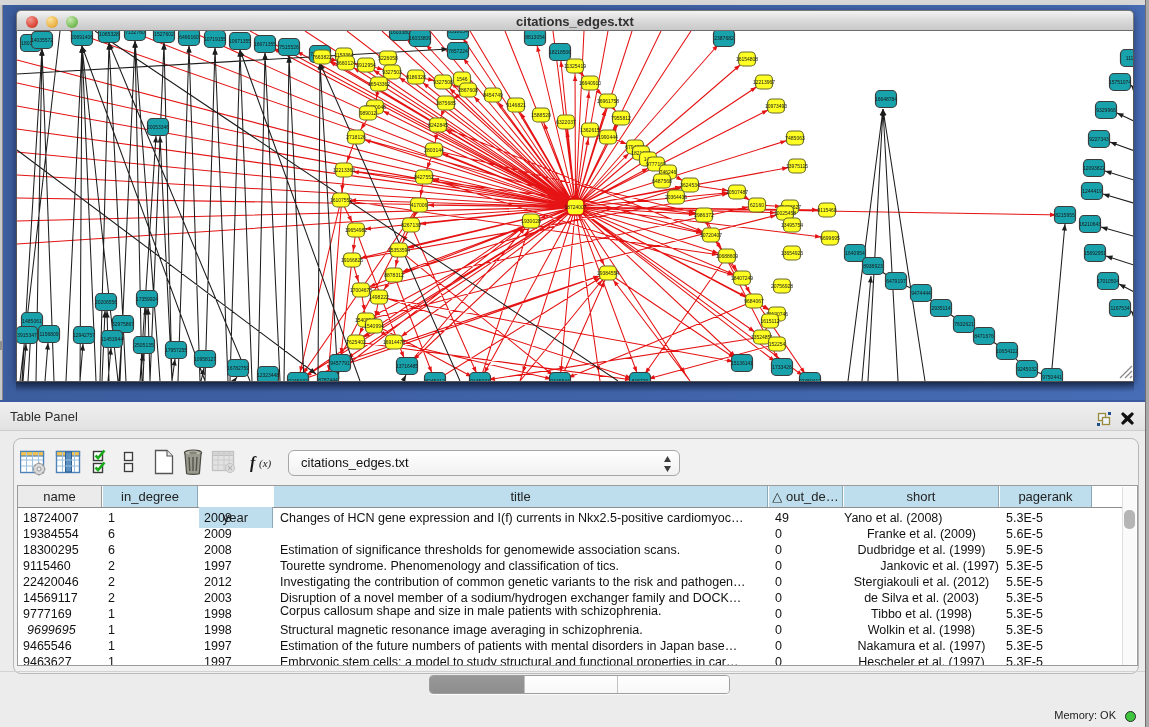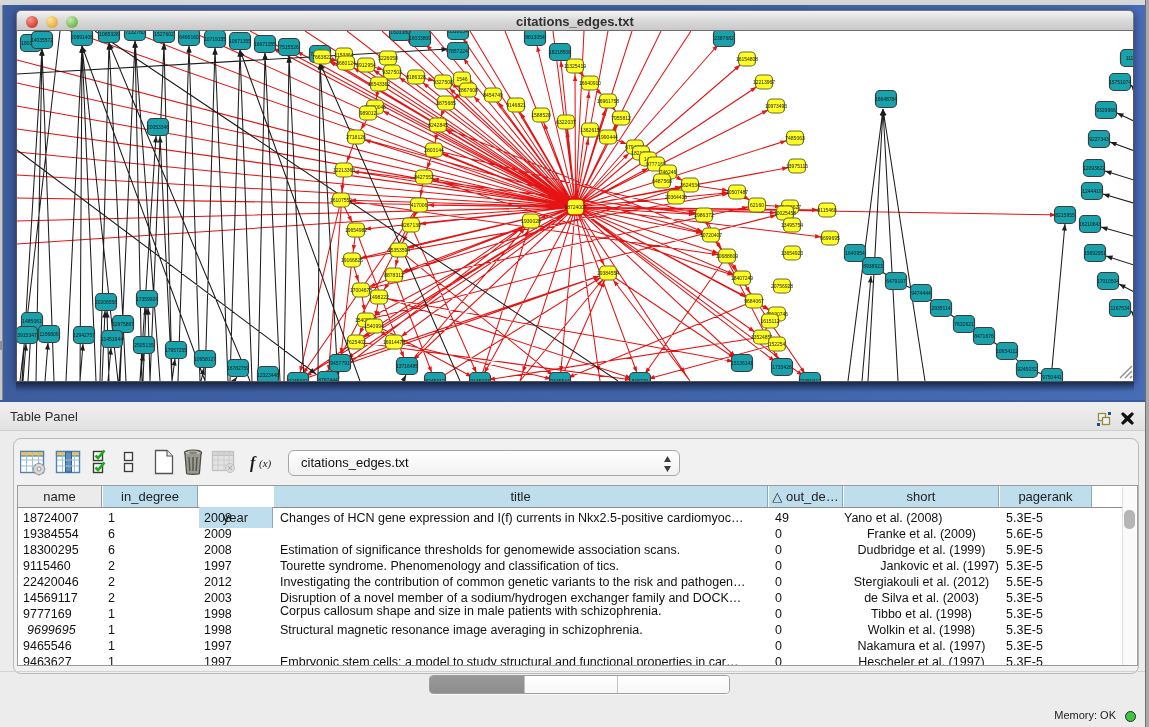--- a/index.html
+++ b/index.html
@@ -721,20 +721,21 @@
 <div class="trow" style="left:9px;top:137px;font-style:italic;">9699695</div>
 <div class="trow" style="left:90px;top:137px;">1</div>
 <div class="trow" style="left:186px;top:137px;">1998</div>
 <div class="trow" style="left:262px;top:137px;width:490px;overflow:hidden;">Structural magnetic resonance image averaging in schizophrenia.</div>
 <div class="trow" style="left:757px;top:137px;">0</div>
 <div class="trow" style="left:826px;top:137px;width:155px;text-align:center;">Wolkin et al. (1998)</div>
 <div class="trow" style="left:988px;top:137px;">5.3E-5</div>
 <div class="trow" style="left:5px;top:153px;">9465546</div>
 <div class="trow" style="left:90px;top:153px;">1</div>
 <div class="trow" style="left:186px;top:153px;">1997</div>
+<div class="trow" style="left:262px;top:153px;width:490px;overflow:hidden;">Estimation of the future numbers of patients with mental disorders in Japan base…</div>
 <div class="trow" style="left:757px;top:153px;">0</div>
 <div class="trow" style="left:826px;top:153px;width:155px;text-align:center;">Nakamura et al. (1997)</div>
 <div class="trow" style="left:988px;top:153px;">5.3E-5</div>
 <div class="trow" style="left:5px;top:169px;">9463627</div>
 <div class="trow" style="left:90px;top:169px;">1</div>
 <div class="trow" style="left:186px;top:169px;">1997</div>
 <div class="trow" style="left:262px;top:169px;width:490px;overflow:hidden;">Embryonic stem cells: a model to study structural and functional properties in car…</div>
 <div class="trow" style="left:757px;top:169px;">0</div>
 <div class="trow" style="left:826px;top:169px;width:155px;text-align:center;">Hescheler et al. (1997)</div>
 <div class="trow" style="left:988px;top:169px;">5.3E-5</div>

